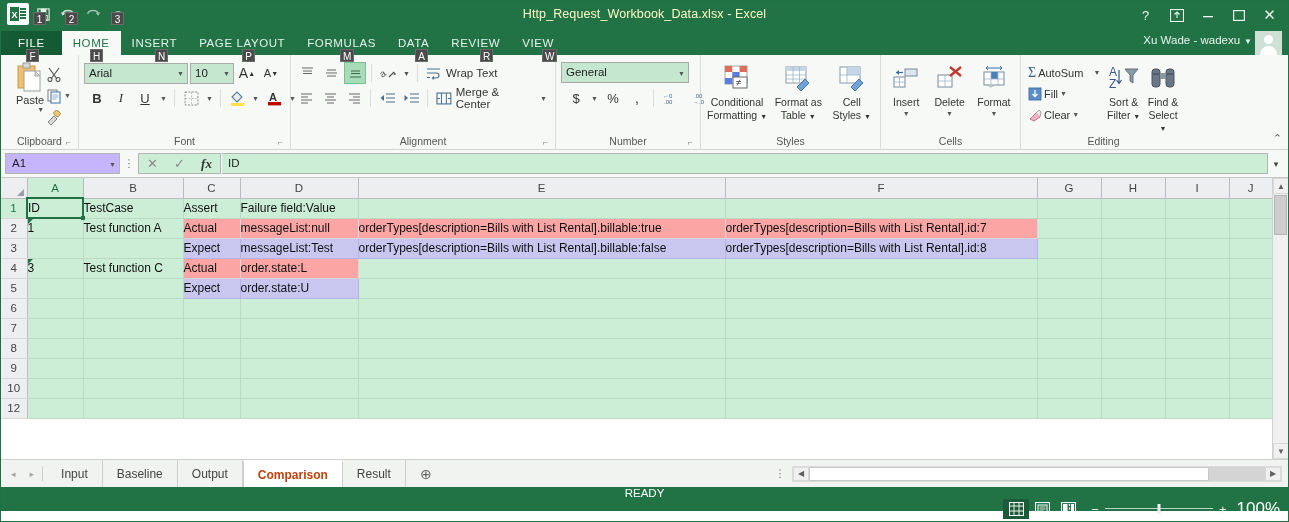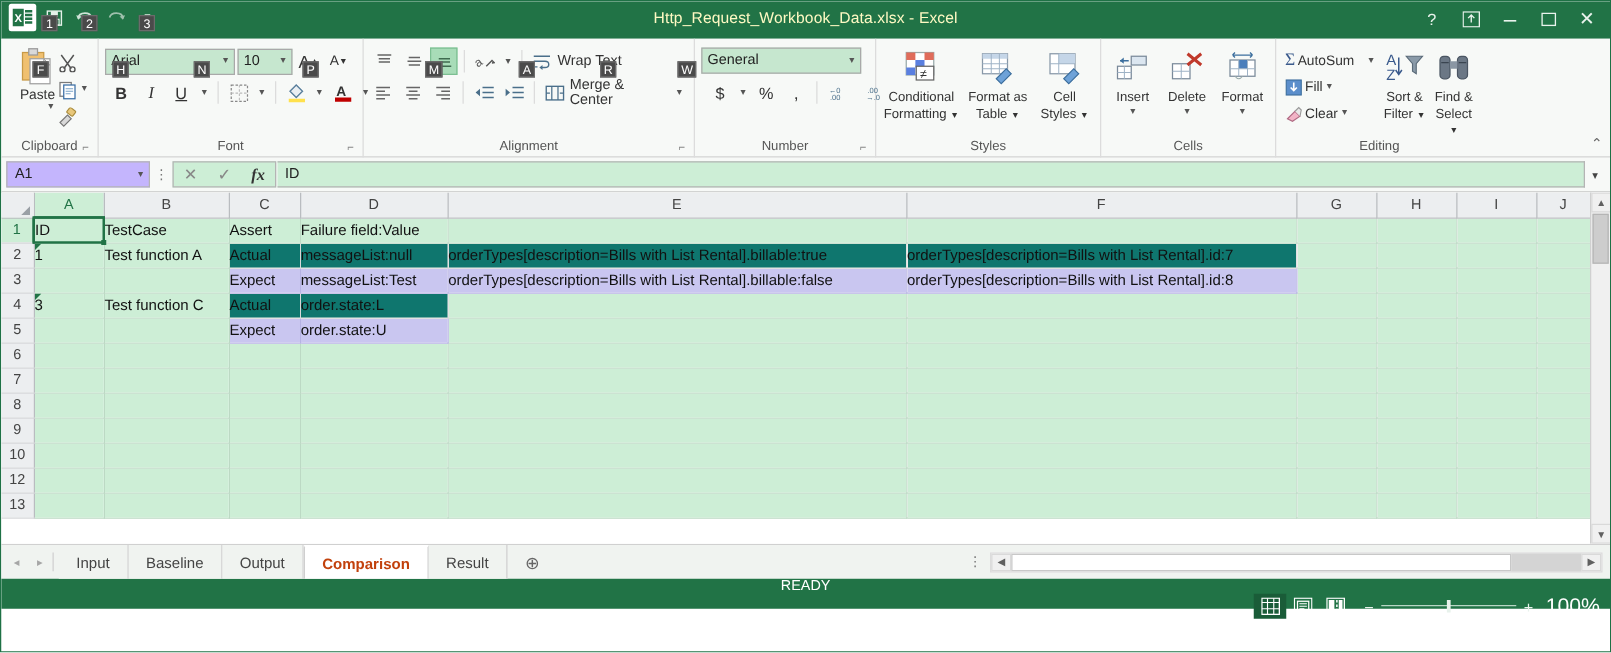--- a/index.html
+++ b/index.html
@@ -346,21 +346,21 @@
     background: #cdeed6;
     border-right: 1px solid #bcd9c4;
     border-bottom: 1px solid #bcd9c4;
     font-size: 12px;
     color: #111;
     padding: 0 2px 0 3px;
     white-space: nowrap;
     overflow: visible;
     position: relative;
   }
-  td.cell.white { background: #0f766e; border-right: 1px solid #d8d8d8; border-bottom: 1px solid #d8d8d8; }
+  td.cell.white { background: #fca5a5; border-right: 1px solid #d8d8d8; border-bottom: 1px solid #d8d8d8; }
   td.cell.lav   { background: #c9c6f0; border-right: 1px solid #b6b2e4; border-bottom: 1px solid #b6b2e4; }
   td.cell.sel {
     outline: 2px solid #217346;
     outline-offset: -1px;
     z-index: 5;
   }
   td.cell.sel::after {
     content: "";
     position: absolute; right: -2px; bottom: -2px;
     width: 4px; height: 4px;
@@ -547,20 +547,38 @@
       </div>
       <div class="win-btn">
         <svg width="12" height="11" viewBox="0 0 12 11">
             <rect x="0.6" y="0.6" width="10.8" height="9.8" fill="none" stroke="#eaf3ed" stroke-width="1.2"></rect>
           </svg>
       </div>
       <div class="win-btn close">✕</div>
     </div>
   </div>
 
+  <div class="tabbar">
+    <div class="tab file">FILE</div>
+    <div class="tab active">HOME</div>
+    <div class="tab">INSERT</div>
+    <div class="tab">PAGE LAYOUT</div>
+    <div class="tab">FORMULAS</div>
+    <div class="tab">DATA</div>
+    <div class="tab">REVIEW</div>
+    <div class="tab">VIEW</div>
+
+    <div class="acct">
+      <span>Xu Wade - wadexu</span><span class="caret">▼</span>
+    </div>
+    <div class="avatar">
+      <span class="head"></span>
+      <span class="body"></span>
+    </div>
+  </div>
 
   <div class="keytip" style="left:25px;  top:48px;">F</div>
   <div class="keytip" style="left:89px;  top:48px;">H</div>
   <div class="keytip" style="left:154px; top:48px;">N</div>
   <div class="keytip" style="left:241px; top:48px;">P</div>
   <div class="keytip" style="left:339px; top:48px;">M</div>
   <div class="keytip" style="left:414px; top:48px;">A</div>
   <div class="keytip" style="left:479px; top:48px;">R</div>
   <div class="keytip" style="left:541px; top:48px;">W</div>
 
@@ -1139,33 +1157,20 @@
             <td class="cell"></td>
             <td class="cell"></td>
             <td class="cell"></td>
             <td class="cell"></td>
             <td class="cell"></td>
             <td class="cell"></td>
             <td class="cell"></td>
             <td class="cell"></td>
             <td class="cell"></td>
       </tr>
-      <tr>
-        <th class="rowhead">13</th>
-        <td class="cell"></td>
-            <td class="cell"></td>
-            <td class="cell"></td>
-            <td class="cell"></td>
-            <td class="cell"></td>
-            <td class="cell"></td>
-            <td class="cell"></td>
-            <td class="cell"></td>
-            <td class="cell"></td>
-            <td class="cell"></td>
-      </tr>
     </tbody>
       </table>
 
     <div class="vsb">
       <div class="sb-arrow">▲</div>
       <div class="vsb-thumb"></div>
       <div class="sb-arrow vsb-bot">▼</div>
     </div>
   </div>
 

